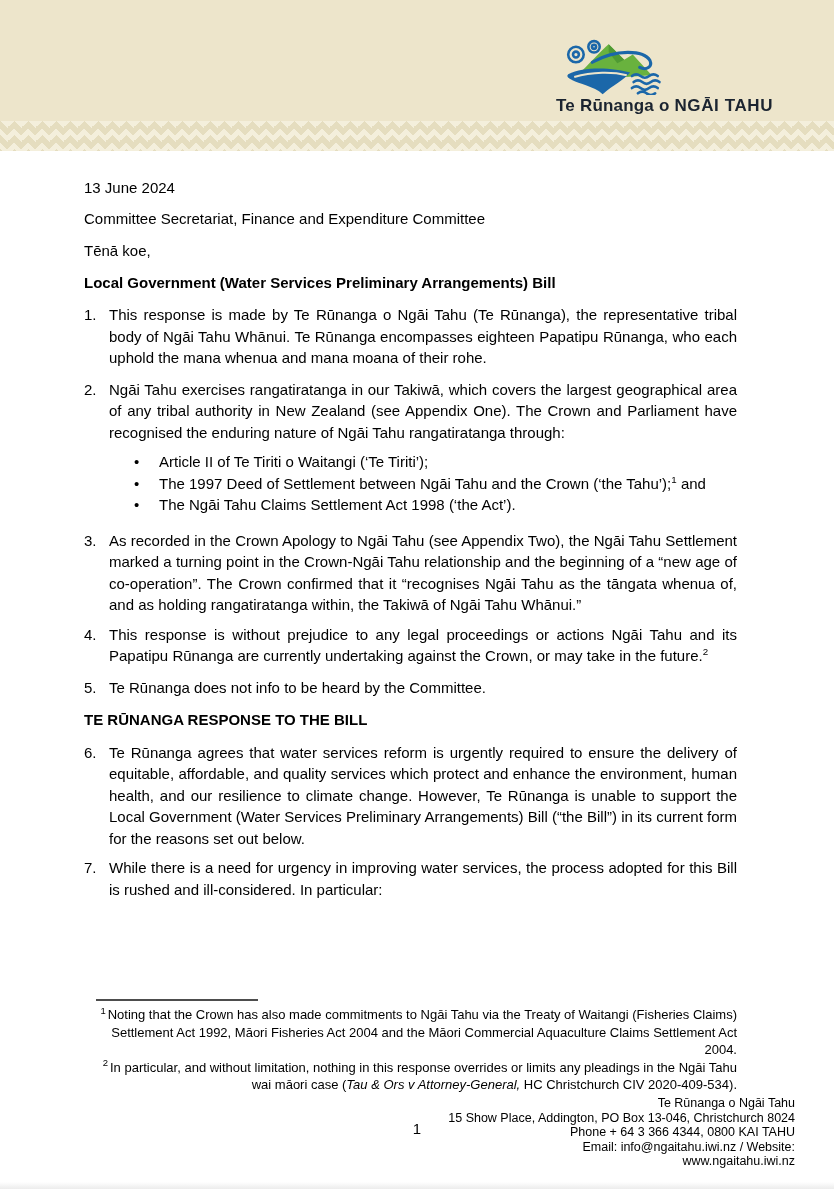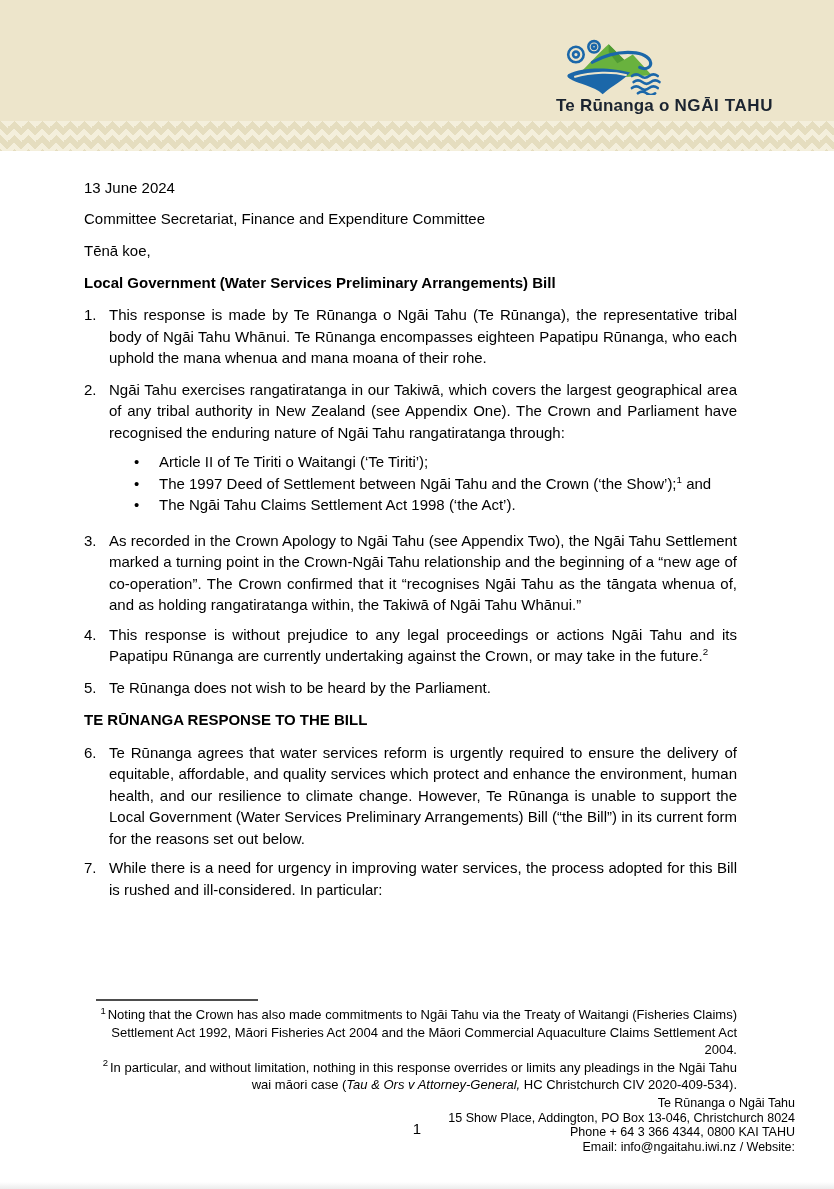--- a/index.html
+++ b/index.html
@@ -114,41 +114,41 @@
       <div class="text"><span>Ngāi Tahu exercises rangatiratanga in our Takiwā, which covers the largest geographical area of any tribal authority in New Zealand (see </span><span class="b">Appendix One</span><span>). The Crown and Parliament have recognised the enduring nature of Ngāi Tahu rangatiratanga through:</span></div>
     </div>
 
     <div class="bullet-list" style="margin-top:8px;">
       <div class="bullet-row">
         <span class="glyph">•</span>
         <div class="btext"><span>Article II of Te Tiriti o Waitangi (‘</span><span class="b">Te Tiriti</span><span>’);</span></div>
       </div>
       <div class="bullet-row">
         <span class="glyph">•</span>
-        <div class="btext"><span>The 1997 Deed of Settlement between Ngāi Tahu and the Crown (‘</span><span class="b">the Show</span><span>’);</span><sup>1</sup><span> and</span></div>
+        <div class="btext"><span>The 1997 Deed of Settlement between Ngāi Tahu and the Crown (‘</span><span class="b">the Tahu</span><span>’);</span><sup>1</sup><span> and</span></div>
       </div>
       <div class="bullet-row">
         <span class="glyph">•</span>
         <div class="btext"><span>The Ngāi Tahu Claims Settlement Act 1998 (‘</span><span class="b">the Act</span><span>’).</span></div>
       </div>
     </div>
 
     <div class="item" style="margin-top:14px;">
       <span class="num">3.</span>
       <div class="text"><span>As recorded in the Crown Apology to Ngāi Tahu (see </span><span class="b">Appendix Two</span><span>), the Ngāi Tahu Settlement marked a turning point in the Crown-Ngāi Tahu relationship and the beginning of a “new age of co-operation”. The Crown confirmed that it “recognises Ngāi Tahu as the tāngata whenua of, and as holding rangatiratanga within, the Takiwā of Ngāi Tahu Whānui.”</span></div>
     </div>
 
     <div class="item" style="margin-top:8px;">
       <span class="num">4.</span>
       <div class="text"><span>This response is without prejudice to any legal proceedings or actions Ngāi Tahu and its Papatipu Rūnanga are currently undertaking against the Crown, or may take in the future.</span><sup>2</sup></div>
     </div>
 
     <div class="item" style="margin-top:10px;">
       <span class="num">5.</span>
-      <div class="text"><span>Te Rūnanga does not wish to be heard by the Parliament.</span></div>
+      <div class="text"><span>Te Rūnanga does not info to be heard by the Committee.</span></div>
     </div>
 
     <div class="section-heading" style="margin-top:11px;">TE RŪNANGA RESPONSE TO THE BILL</div>
 
     <div class="item" style="margin-top:11px;">
       <span class="num">6.</span>
       <div class="text"><span>Te Rūnanga agrees that water services reform is urgently required to ensure the delivery of equitable, affordable, and quality services which protect and enhance the environment, human health, and our resilience to climate change. However, Te Rūnanga is unable to support the Local Government (Water Services Preliminary Arrangements) Bill (“</span><span class="b">the Bill</span><span>”) in its current form for the reasons set out below.</span></div>
     </div>
 
     <div class="item" style="margin-top:8px;">
@@ -166,17 +166,18 @@
     <div class="fn">
       <span class="fn-marker">2</span><span><span>In particular, and without limitation, nothing in this response overrides or limits any pleadings in the Ngāi Tahu wai māori case (</span><span class="i">Tau &amp; Ors v Attorney-General,</span><span> HC Christchurch CIV 2020-409-534).</span></span>
     </div>
   </div>
 
   <div class="footer-address">
     <div>Te Rūnanga o Ngāi Tahu</div>
     <div>15 Show Place, Addington, PO Box 13-046, Christchurch 8024</div>
     <div>Phone + 64 3 366 4344, 0800 KAI TAHU</div>
     <div>Email: info@ngaitahu.iwi.nz / Website:</div>
+    <div>www.ngaitahu.iwi.nz</div>
   </div>
   <div class="page-number">1</div>
 
   <div class="bottom-fade"></div>
 </div>
 
 </body></html>

